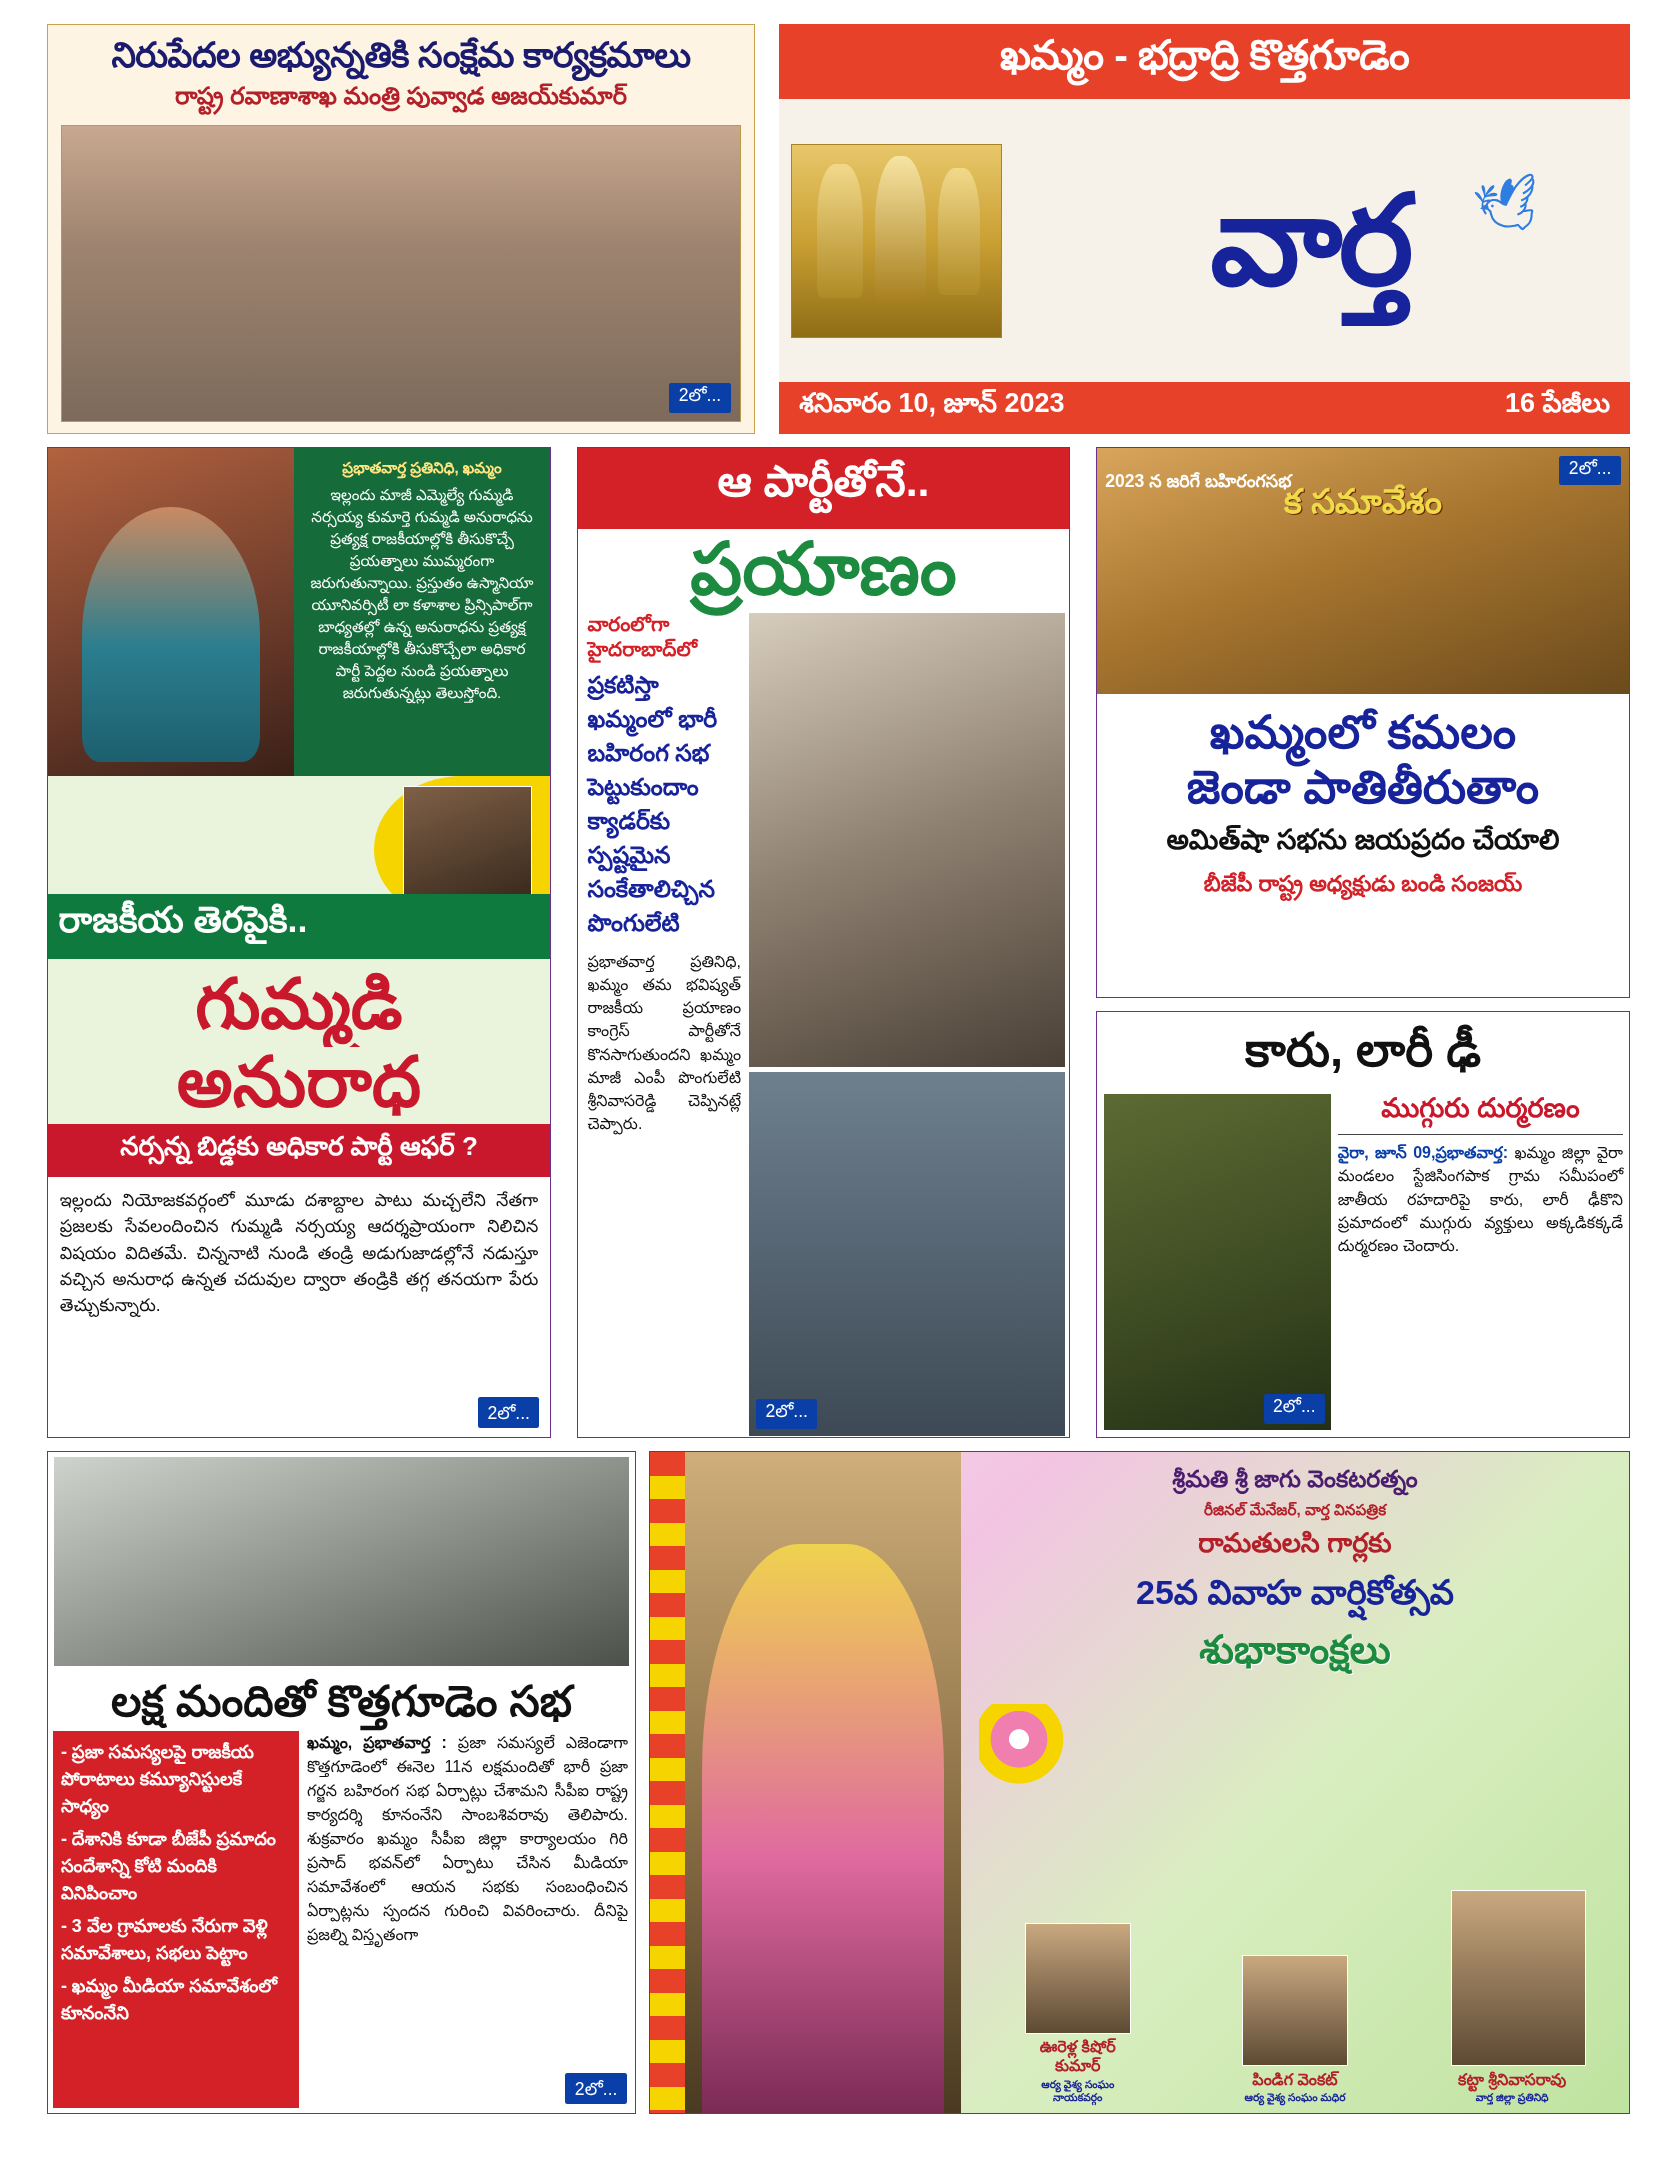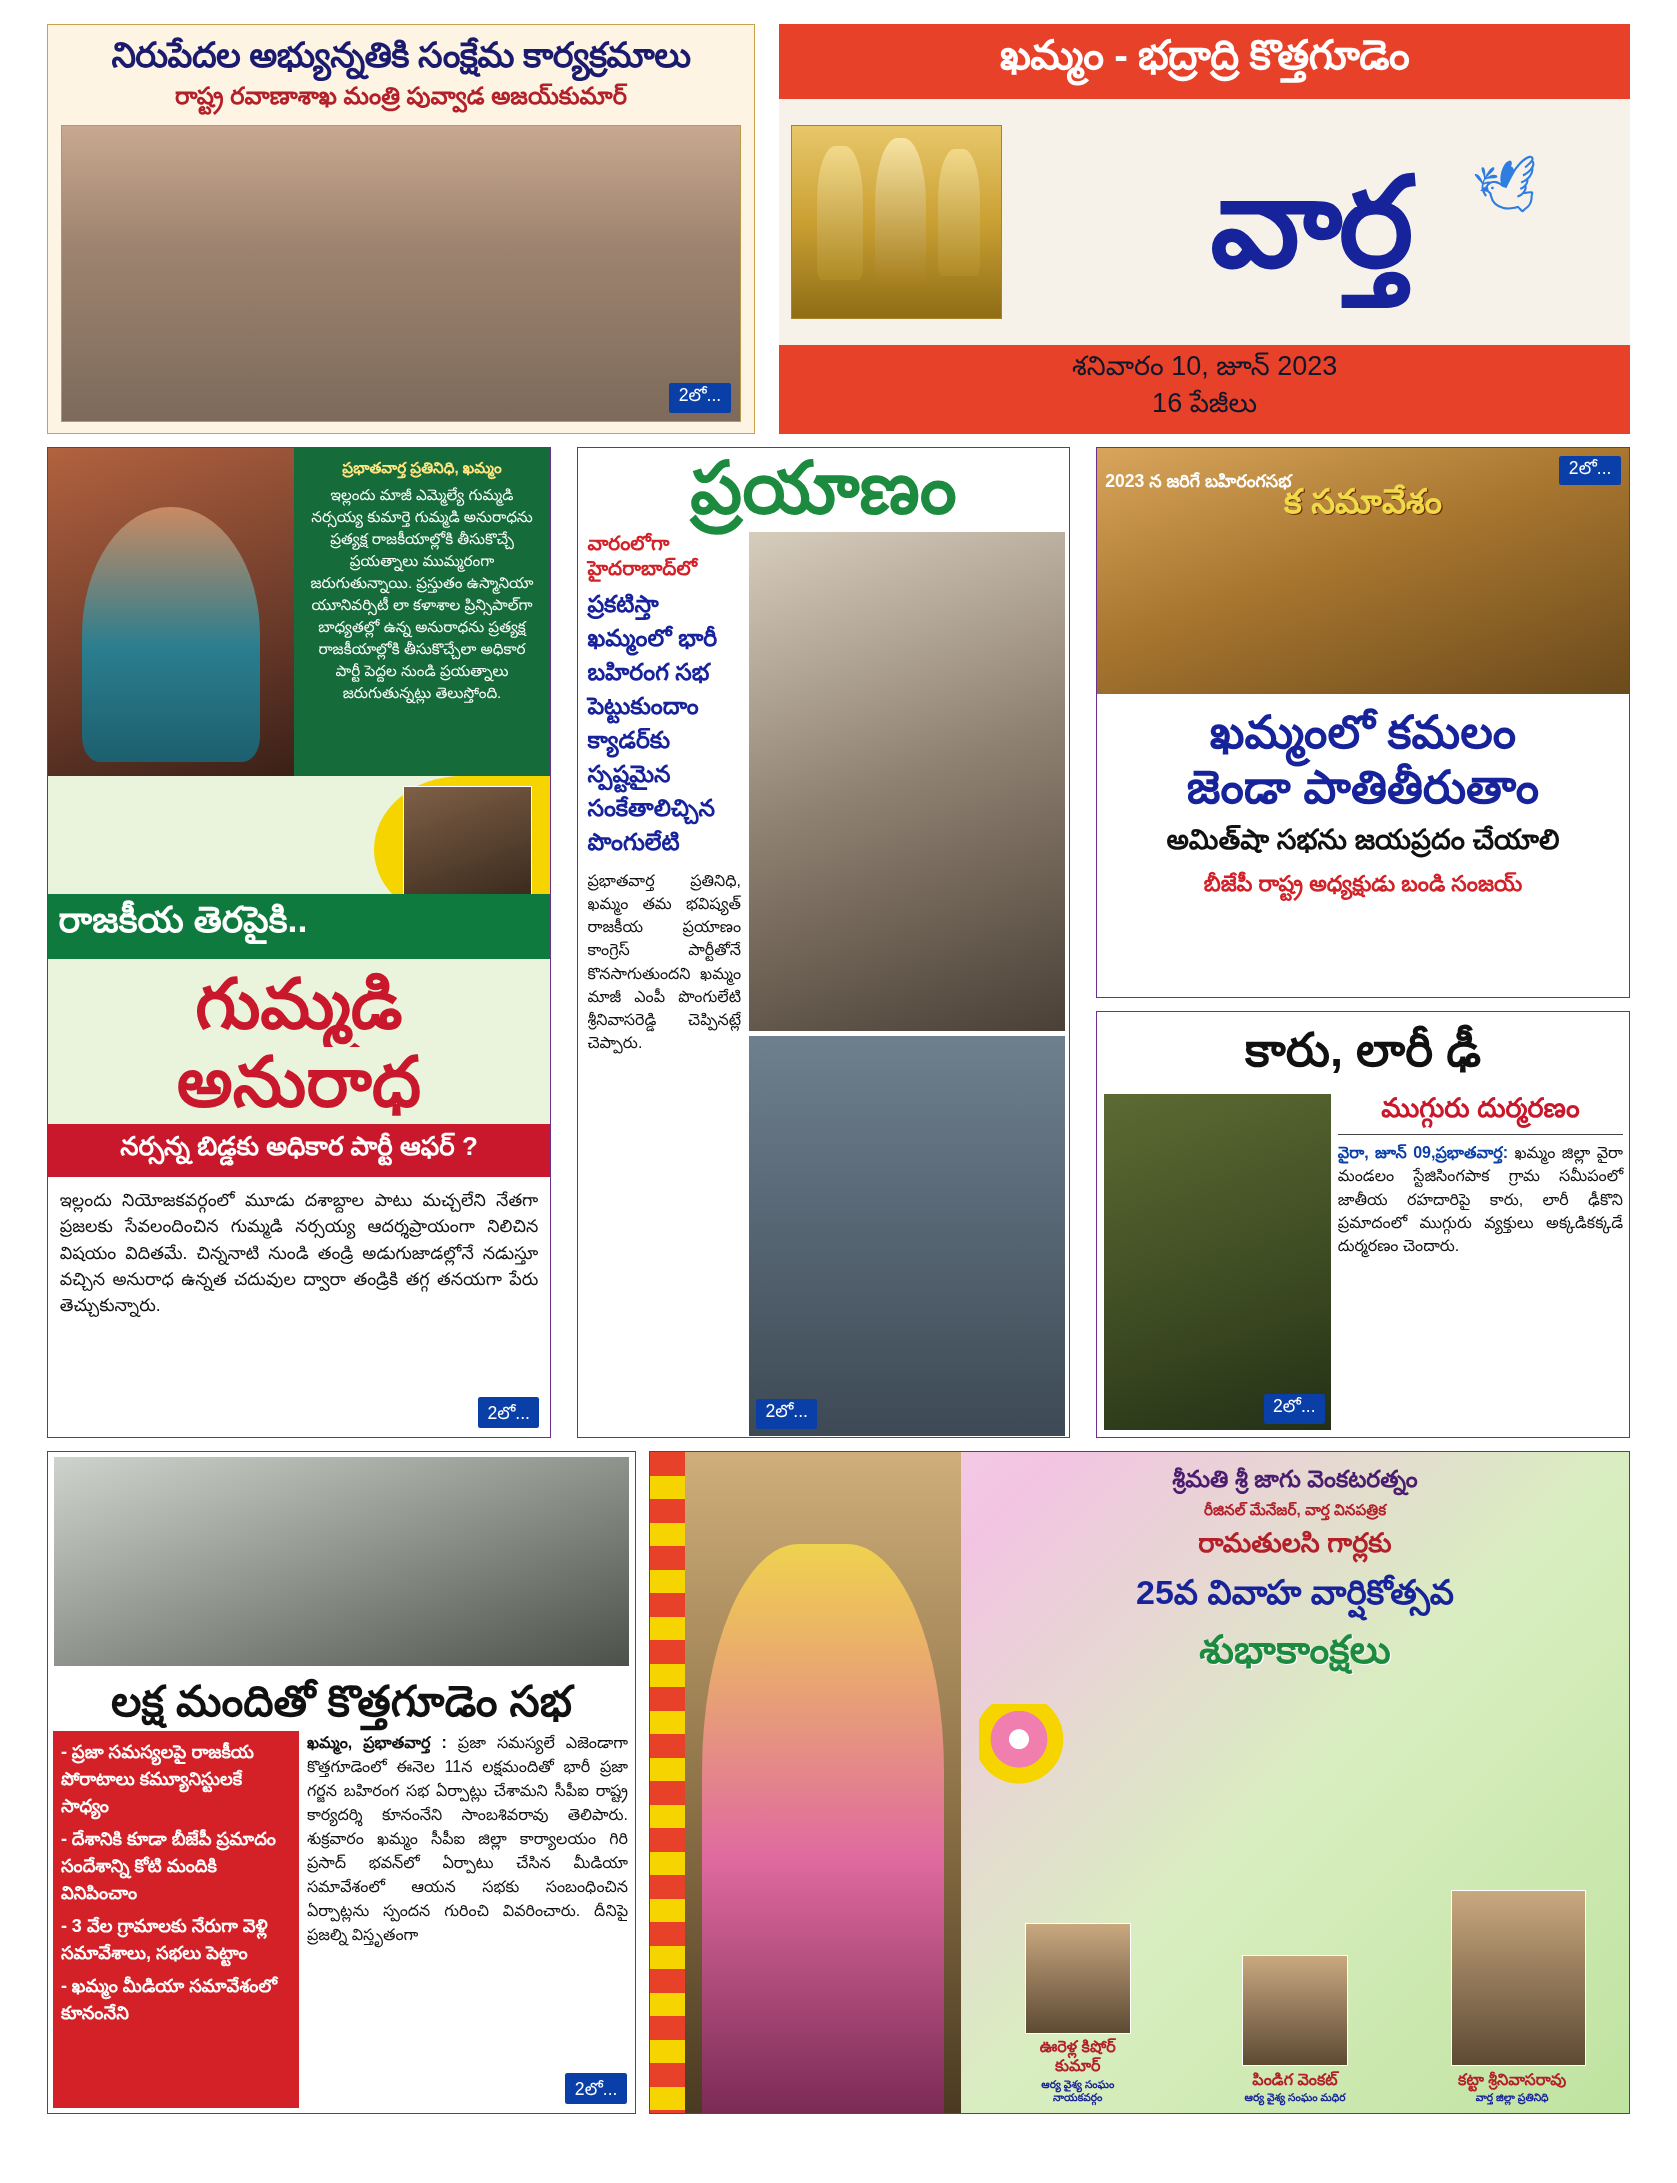--- a/index.html
+++ b/index.html
@@ -131,28 +131,27 @@
   .dove {
     position: absolute;
     right: 76px;
     top: -5.9px;
     font-size: 53px;
     color: #2f7de1;
     transform: rotate(-12deg);
   }
   .masthead-bottom {
     background: #e8412a;
-    color: #0f172a;
+    color: #ffffff;
     display: flex;
     justify-content: space-between;
     align-items: center;
     padding: 5.9px 20px 8.2px;
     font-size: 27px;
-    font-weight: normal;
-    flex-direction: column;
+    font-weight: bold;
   }
 
   
   .row2 {
     display: flex;
     gap: 26px;
     margin-top: 13px;
     height: 991px;
   }
 
@@ -598,20 +597,21 @@
         <div class="name-big" style="padding-top:0">అనురాధ</div>
         <div class="banner-red">నర్సన్న బిడ్డకు అధికార పార్టీ ఆఫర్ ?</div>
       </div>
       <div class="colA-body">
         <span>ఇల్లందు నియోజకవర్గంలో మూడు దశాబ్దాల పాటు మచ్చలేని నేతగా ప్రజలకు సేవలందించిన గుమ్మడి నర్సయ్య ఆదర్శప్రాయంగా నిలిచిన విషయం విదితమే. చిన్ననాటి నుండి తండ్రి అడుగుజాడల్లోనే నడుస్తూ వచ్చిన అనురాధ ఉన్నత చదువుల ద్వారా తండ్రికి తగ్గ తనయగా పేరు తెచ్చుకున్నారు.</span>
         <span class="badge2lo">2లో...</span>
       </div>
     </div>
 
     <div class="colB">
+      <div class="colB-red">ఆ పార్టీతోనే..</div>
       <div class="colB-title">ప్రయాణం</div>
       <div class="colB-main">
         <div class="colB-left">
           <div class="colB-kicker">వారంలోగా హైదరాబాద్‌లో</div>
           <div class="colB-points">
             <div>ప్రకటిస్తా</div>
             <div>ఖమ్మంలో భారీ</div>
             <div>బహిరంగ సభ</div>
             <div>పెట్టుకుందాం</div>
             <div>క్యాడర్‌కు</div>

